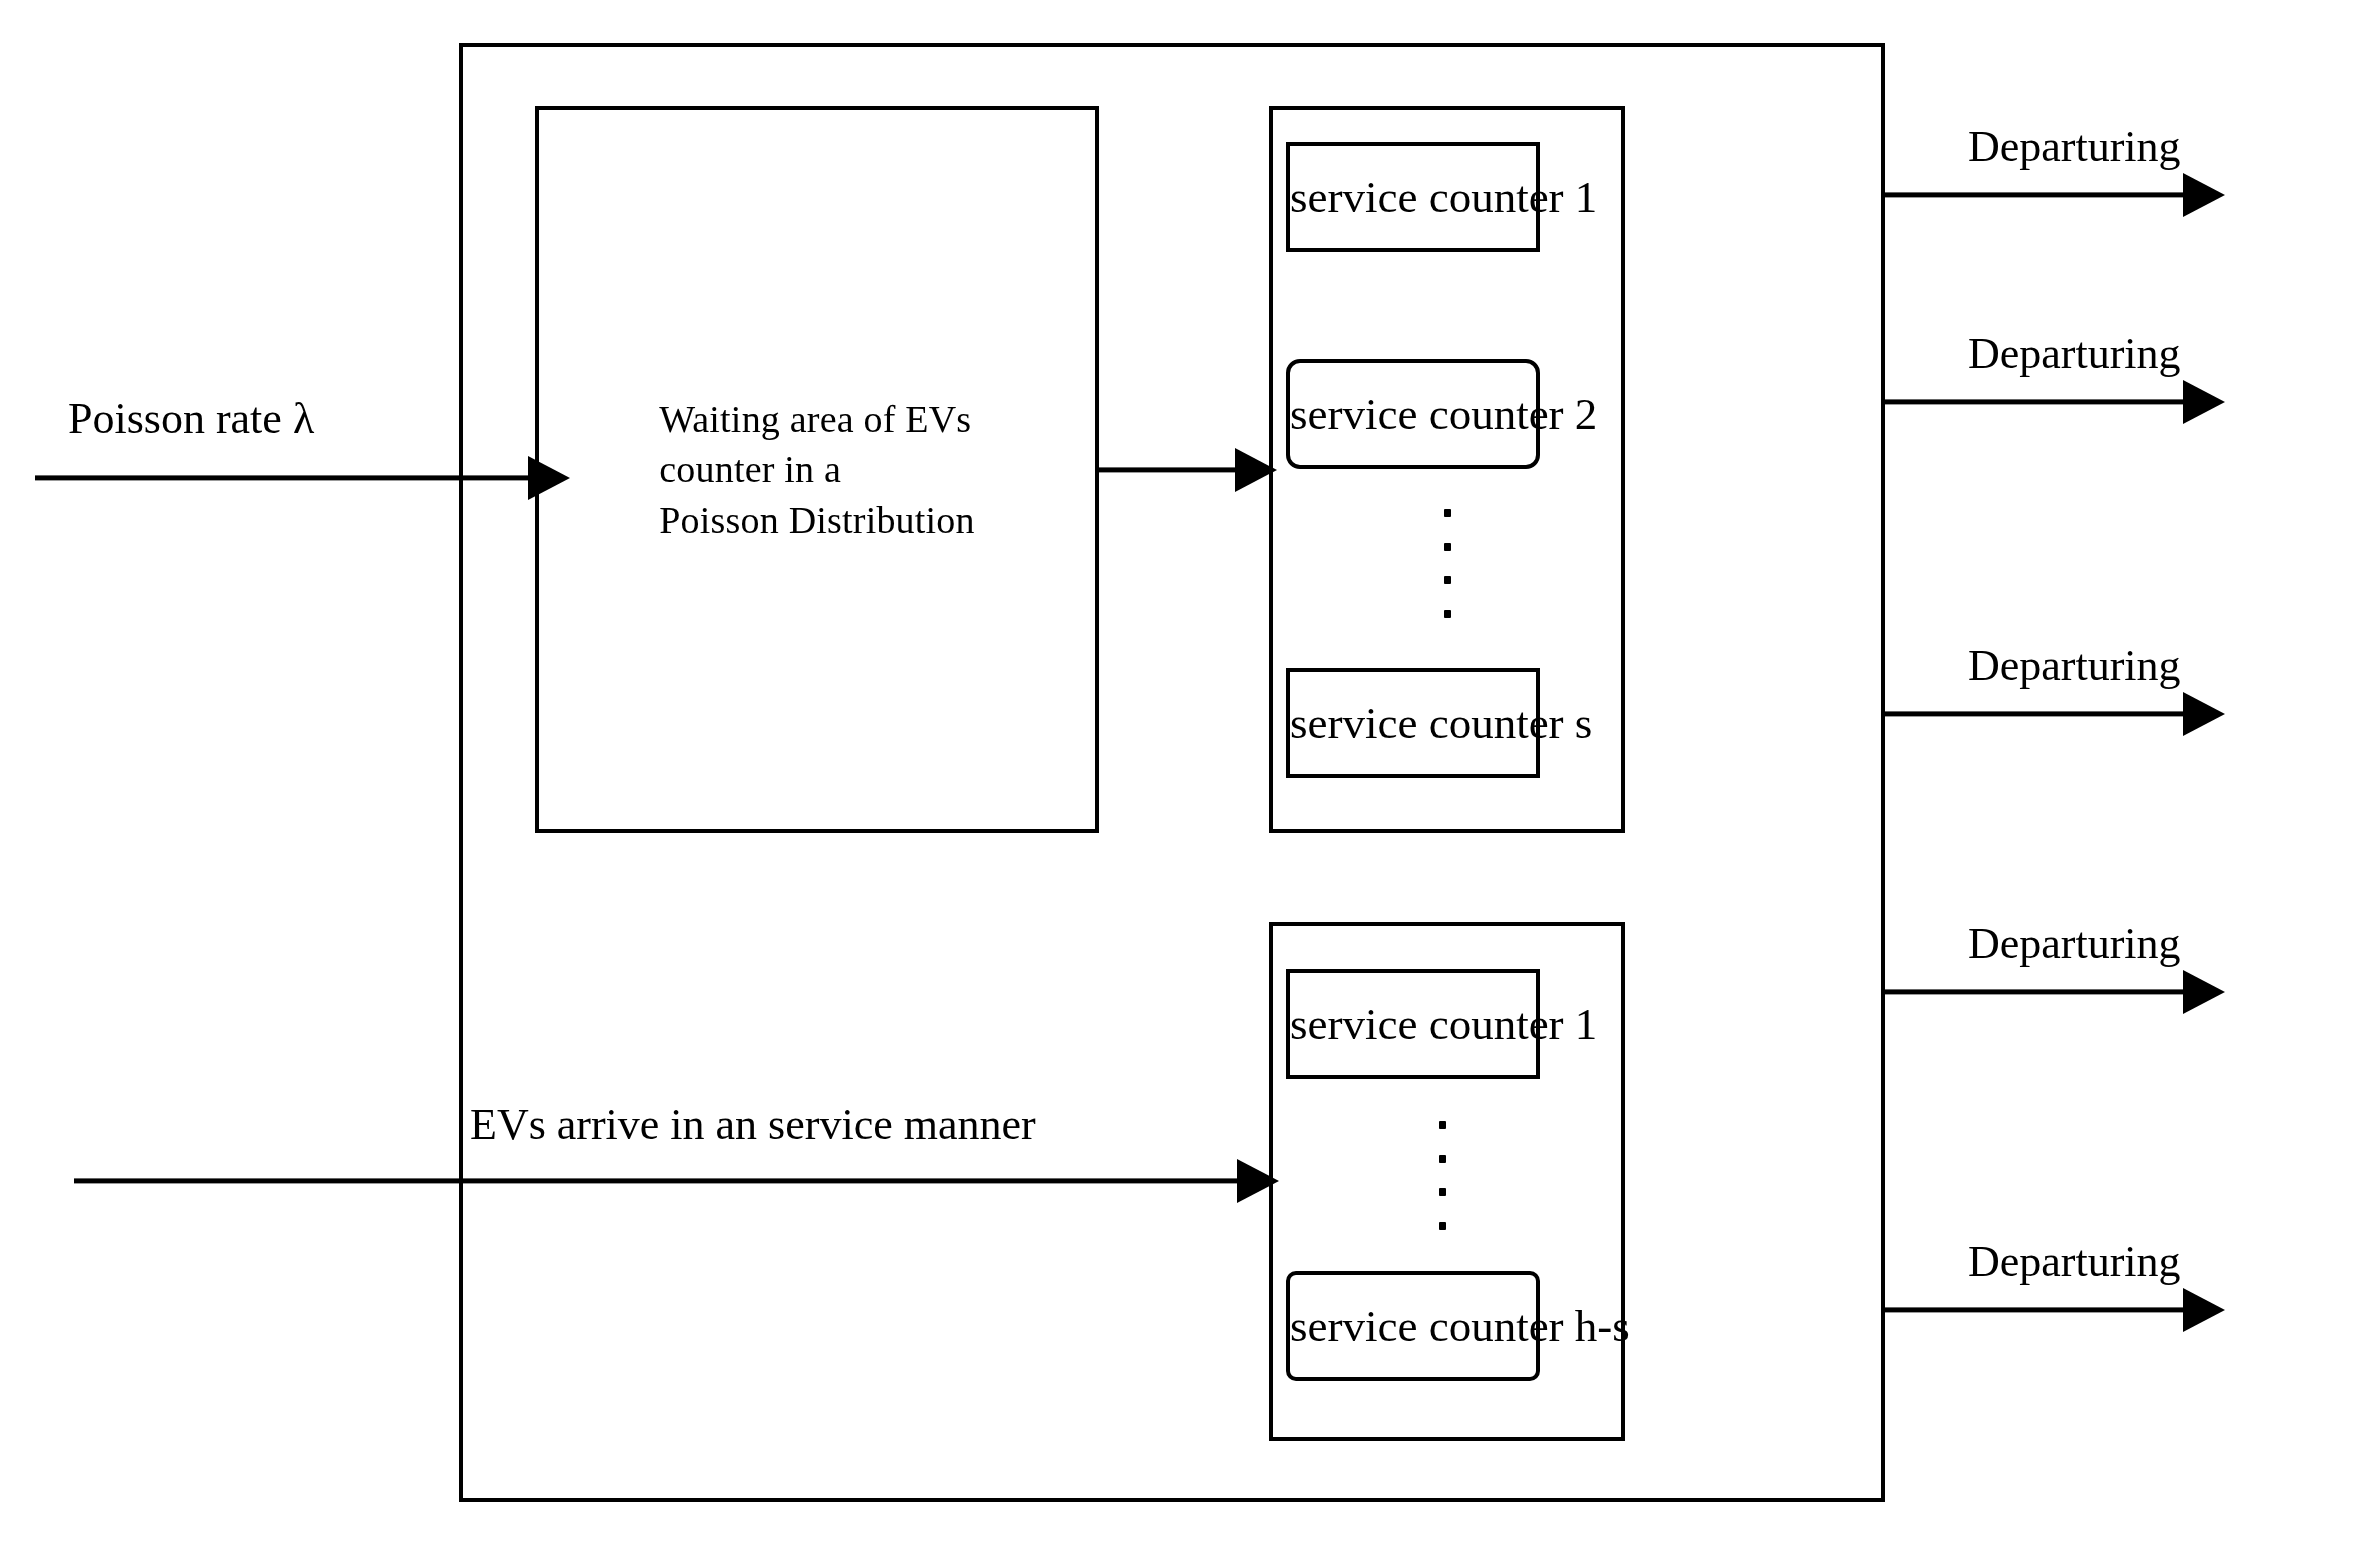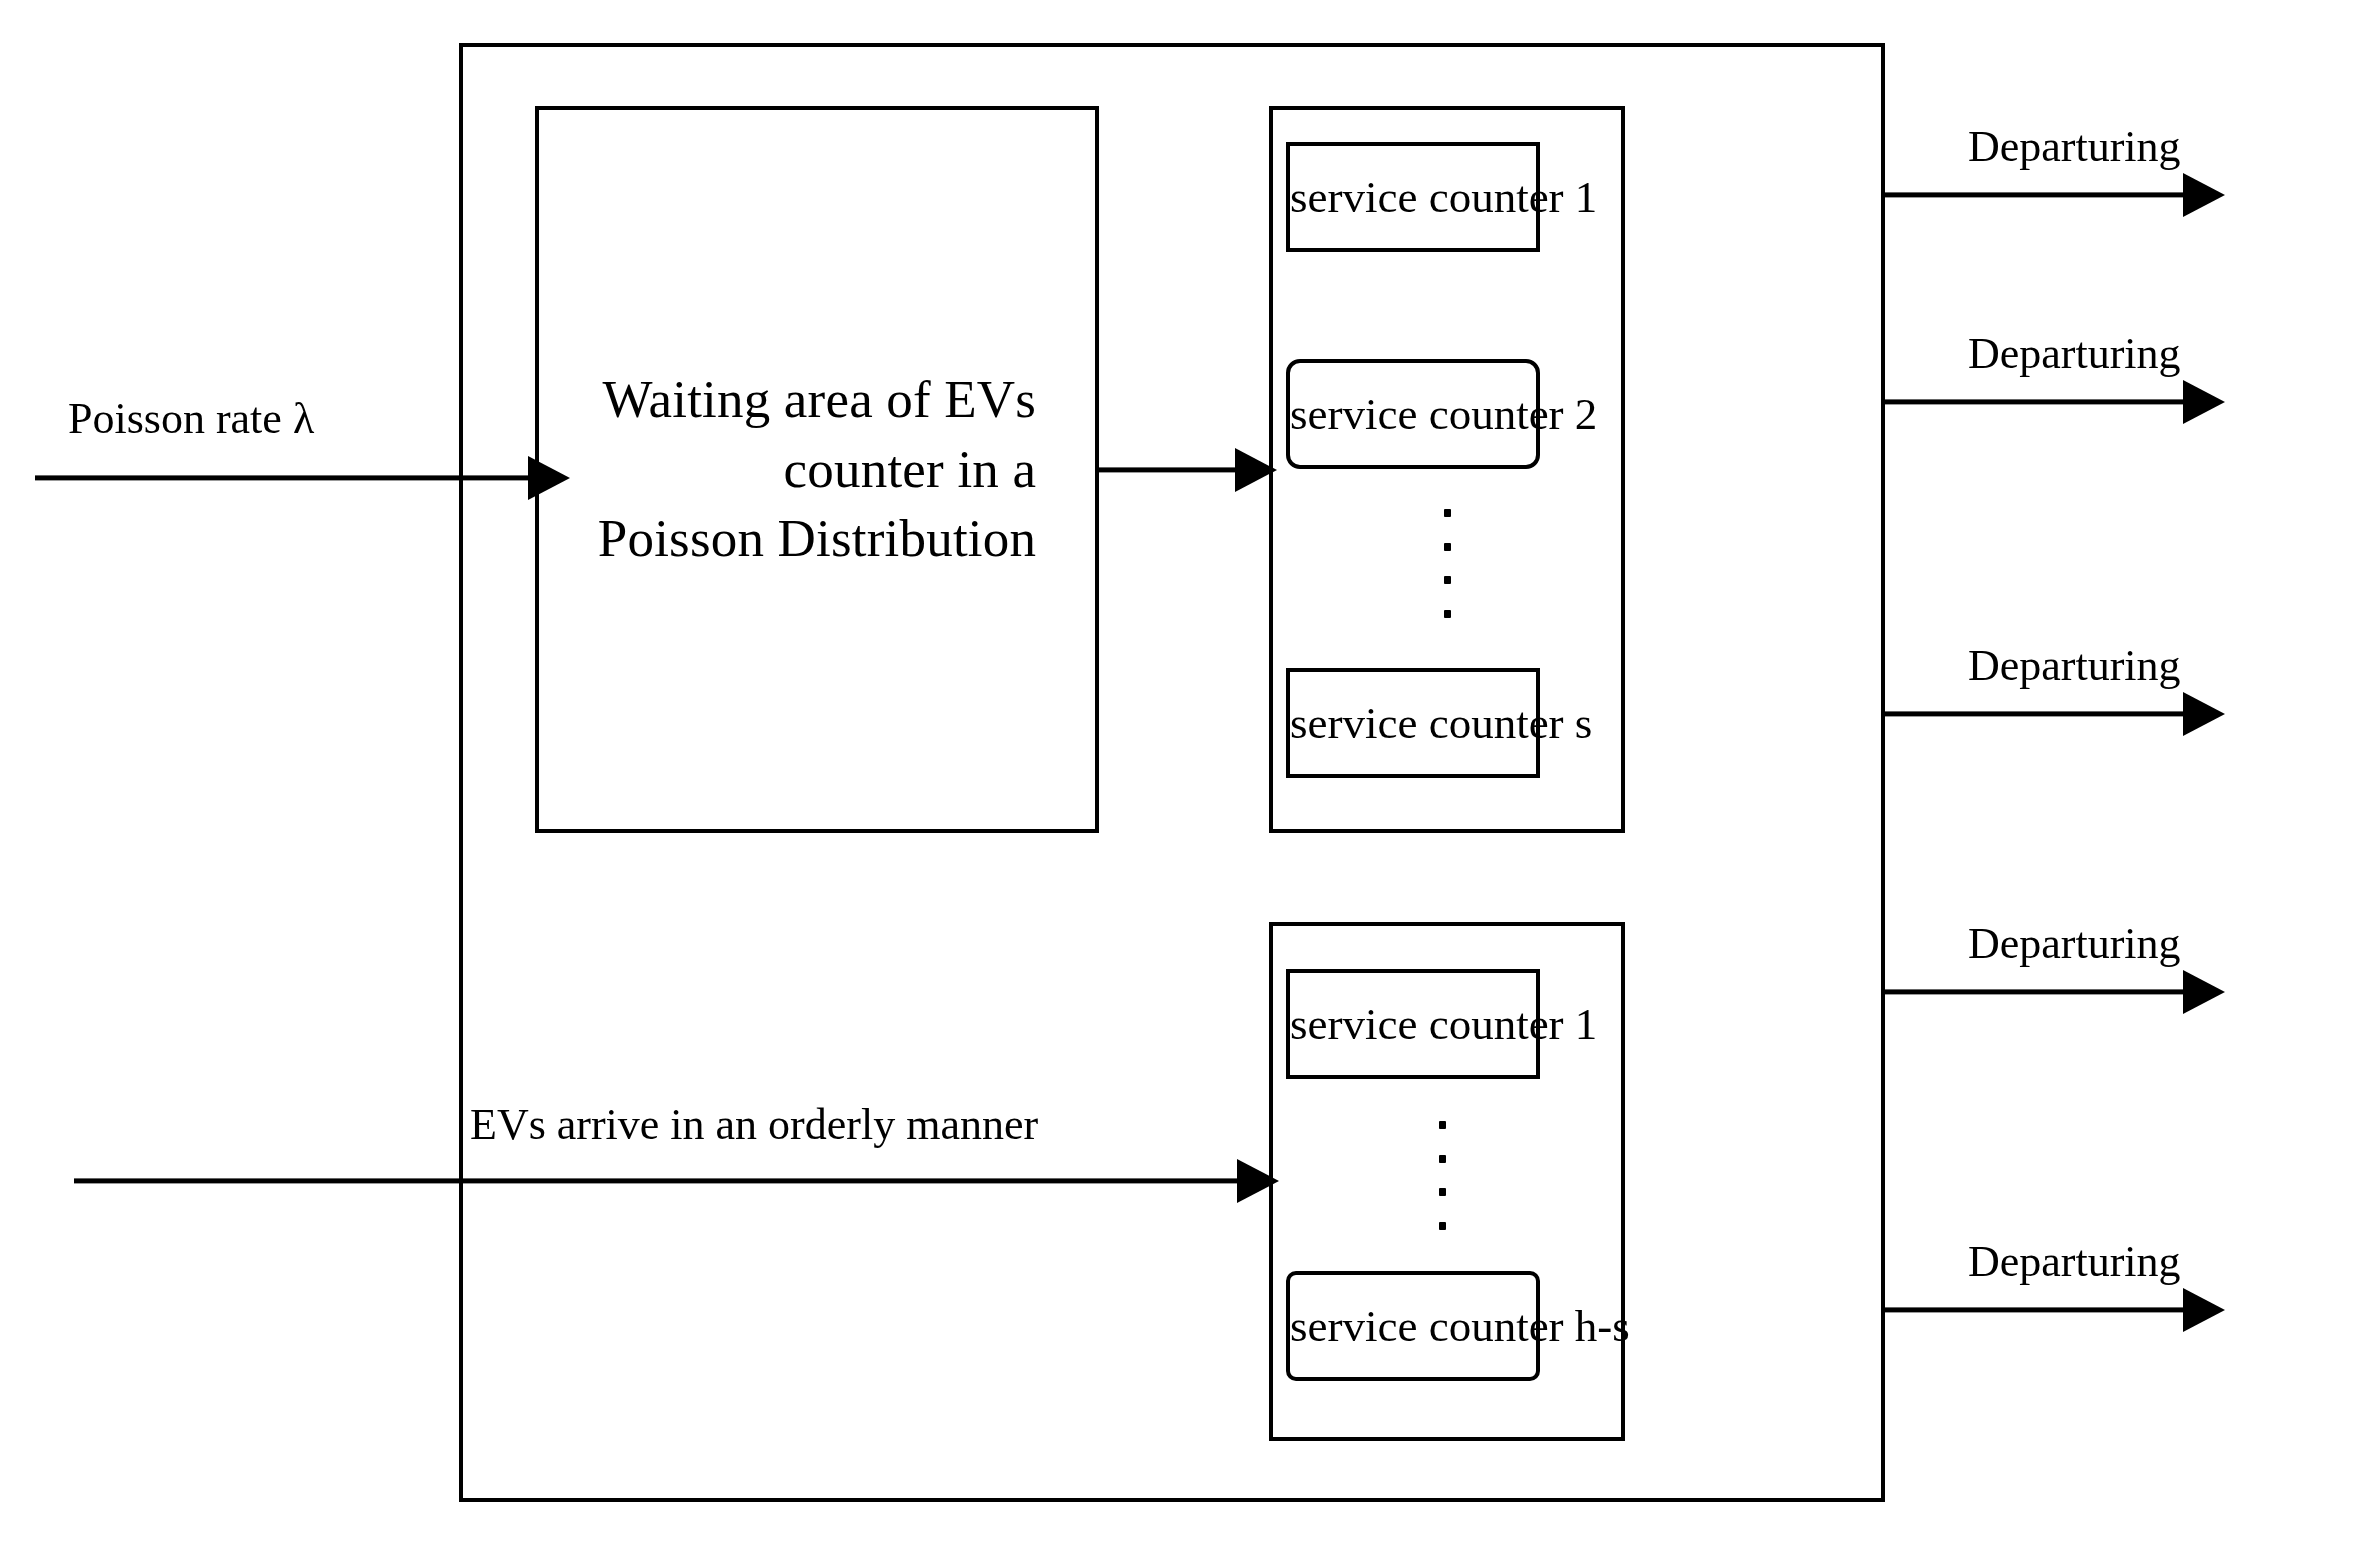--- a/index.html
+++ b/index.html
@@ -38,22 +38,22 @@
     top: 106px;
     width: 564px;   
     height: 727px;  
     border: 4.4px solid #000000;
     background: #ffffff;
     display: flex;
     align-items: center;
     justify-content: center;
   }
   .waiting-text {
-    text-align: right;
-    font-size: 53px;
+    text-align: left;
+    font-size: 38px;
     line-height: 1.32;
     letter-spacing: 0.2px;
     padding: 0 10.4px;
   }
   .waiting-text span { display: block; }
 
   
   .group-box {
     border: 4.4px solid #000000;
     background: #ffffff;
@@ -241,21 +241,21 @@
     <div class="shaft"></div>
     <div class="head"></div>
   </div>
   <div class="abs arrow arrow-depart dep-5">
     <div class="shaft"></div>
     <div class="head"></div>
   </div>
 
   <div class="abs flow-label label-arriving">Poisson rate λ</div>
 
-  <div class="abs flow-label label-orderly">EVs arrive in an orderly manner</div>
+  <div class="abs flow-label label-orderly">EVs arrive in an service manner</div>
 
   <div class="abs flow-label label-dep-1">Departuring</div>
   <div class="abs flow-label label-dep-2">Departuring</div>
   <div class="abs flow-label label-dep-3">Departuring</div>
   <div class="abs flow-label label-dep-4">Departuring</div>
   <div class="abs flow-label label-dep-5">Departuring</div>
 
 </div>
 
 

